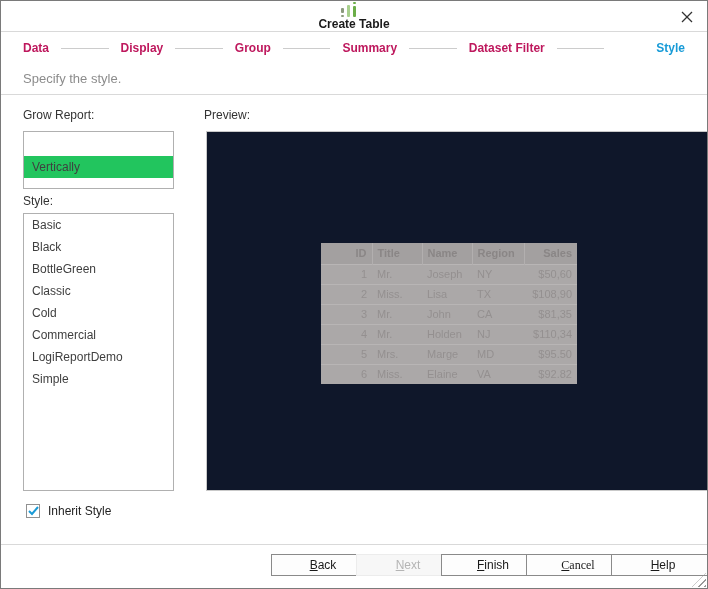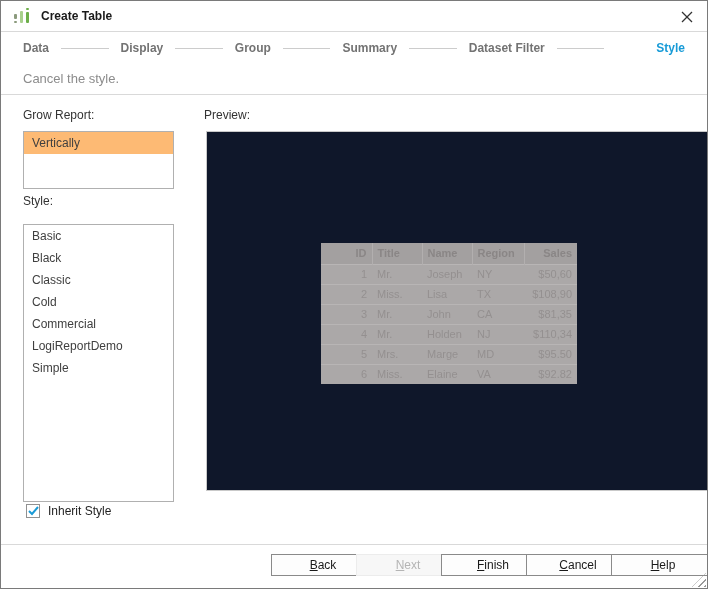--- a/index.html
+++ b/index.html
@@ -9,42 +9,42 @@
   .dialog {
     position:relative; width:708px; height:589px;
     background:#ffffff; border:1px solid #7a7a7a;
     overflow:hidden;
   }
 
   
   .titlebar {
     position:absolute; top:0; left:0; right:0; height:31px;
     display:flex; align-items:center; padding:0 12px;
-    border-bottom:1px solid #d9d9d9; background:#fff;
+    border-bottom:1px solid #d9d9d9; background:#fff;flex-direction:column;
   }
   .app-icon { width:18px; height:18px; position:relative; margin-right:10px; }
   .app-icon .bar { position:absolute; border-radius:1px; }
   .app-icon .b1 { left:1px;  top:7px;  width:3px; height:5px; background:#8b9a7d; }
   .app-icon .d1 { left:1px;  top:14px; width:3px; height:2px; background:#8b9a7d; }
   .app-icon .b2 { left:7px;  top:4px;  width:3px; height:12px; background:#a8d08d; }
   .app-icon .b3 { left:13px; top:5px;  width:3px; height:11px; background:#6cae49; }
   .app-icon .d3 { left:13px; top:1px;  width:3px; height:2px;  background:#6cae49; }
   .dialog-title { font-size:12px; font-weight:bold; color:#1a1a1a; }
   .close-btn {
     position:absolute; right:10px; top:6px; width:20px; height:20px;
     display:flex; align-items:center; justify-content:center; cursor:pointer;
   }
   .close-btn svg { display:block; }
 
   
   .steps {
     position:absolute; top:32px; left:0; right:0; height:30px;
     display:flex; align-items:center; padding:0 22px;
   }
-  .step { font-size:12px; font-weight:bold; color:#737373; white-space:nowrap; cursor:default; }
+  .step { font-size:12px; font-weight:bold; color:#be185d; white-space:nowrap; cursor:default; }
   .step.active { color:#189bd7;margin-left:40px; }
   .connector { flex:1 1 auto; height:1px; background:#cccccc; margin:0 12px; }
 
   
   .subtitle-band {
     position:absolute; top:62px; left:0; right:0; height:32px;
     line-height:32px; padding-left:22px;
     font-size:13px; color:#8c8c8c;
     border-bottom:1px solid #d9d9d9; background:#fff;
   }
@@ -53,26 +53,26 @@
   .field-label { position:absolute; font-size:12px; color:#333; }
   .grow-label   { top:107px; left:22px; }
   .style-label  { top:193px; left:22px; }
   .preview-label{ top:107px; left:203px; }
 
   .listbox {
     position:absolute; left:22px; width:151px;
     border:1px solid #b0b0b0; background:#fff; overflow:hidden;
   }
   .grow-listbox  { top:130px; height:58px; }
-  .style-listbox { top:223px; height:278px; }
+  .style-listbox { top:212px; height:278px; }
   .list-item {
     height:22px; line-height:22px; padding-left:8px;
     font-size:12px; color:#3f3f3f; cursor:default; white-space:nowrap;
   }
-  .list-item.selected { background:#fdba74; }
+  .list-item.selected { background:#22c55e;margin-top:24px; }
 
   
   .inherit-row {
     position:absolute; top:503px; left:25px; height:18px;
     display:flex; cursor:default;
   }
   .checkbox {
     width:14px; height:14px; border:1px solid #919191; background:#fff;
     display:flex; align-items:center; justify-content:center; margin-right:8px;
   }
@@ -107,21 +107,21 @@
     position:absolute; top:553px; width:104px; height:22px;
     background:#fdfdfd; border:1px solid #8a8a8a;
     font-family:"Liberation Sans", sans-serif; font-size:12px; color:#1a1a1a;
     display:flex; align-items:center; justify-content:center; cursor:pointer;
   }
   .btn .btn-label { display:inline-block; }
   .btn .btn-label::first-letter { text-decoration:underline; }
   .btn-back   { left:270px; }
   .btn-next   { left:355px; background:#f7f7f7; border:1px solid #ececec; color:#b4b4b4; cursor:default; }
   .btn-finish { left:440px; }
-  .btn-cancel { left:525px; }
+  .btn-cancel { left:525px;font-family:Liberation Serif, serif; }
   .btn-help   { left:610px; }
 
   .resize-grip {
     position:absolute; right:1px; bottom:1px; width:14px; height:14px;
     clip-path:polygon(100% 0, 100% 100%, 0 100%);
     background:repeating-linear-gradient(135deg,#999999 0 1.5px,transparent 1.5px 4.5px);
     cursor:nwse-resize;
   }
 </style>
 </head>
@@ -153,31 +153,32 @@
     <span class="connector"></span>
     <span class="step">Group</span>
     <span class="connector"></span>
     <span class="step">Summary</span>
     <span class="connector"></span>
     <span class="step">Dataset Filter</span>
     <span class="connector"></span>
     <span class="step active">Style</span>
   </div>
 
-  <div class="subtitle-band">Cancel the style.</div>
+  <div class="subtitle-band">Specify the style.</div>
 
   <div class="field-label grow-label">Grow Report:</div>
   <div class="listbox grow-listbox">
     <div class="list-item selected">Vertically</div>
   </div>
 
   <div class="field-label style-label">Style:</div>
   <div class="listbox style-listbox">
     <div class="list-item">Basic</div>
     <div class="list-item">Black</div>
+    <div class="list-item">BottleGreen</div>
     <div class="list-item">Classic</div>
     <div class="list-item">Cold</div>
     <div class="list-item">Commercial</div>
     <div class="list-item">LogiReportDemo</div>
     <div class="list-item">Simple</div>
   </div>
 
   <div class="inherit-row">
     <span class="checkbox">
       <svg width="11" height="10" viewBox="0 0 11 10">

